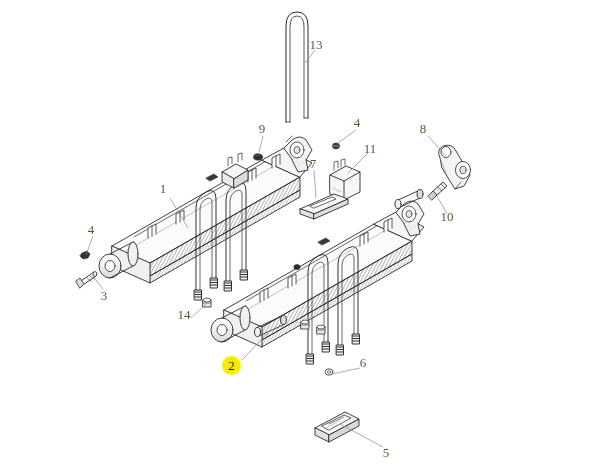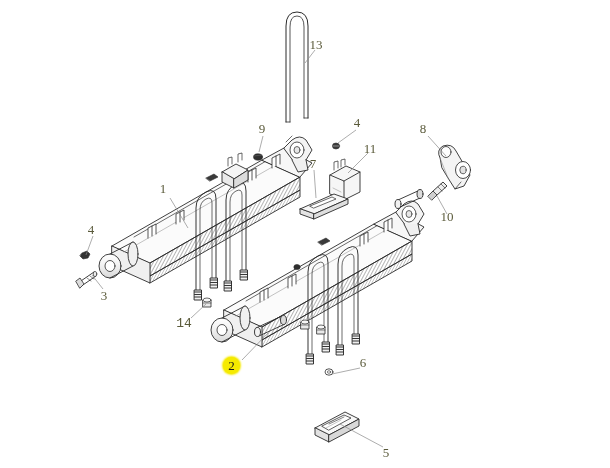--- a/index.html
+++ b/index.html
@@ -322,16 +322,16 @@
       <div class="callout-label" style="left: 91px; top: 229px; transform: translate(-50%, -50%);">4</div>
       <div class="callout-label" style="left: 386px; top: 452px; transform: translate(-50%, -50%);">5</div>
       <div class="callout-label" style="left: 363px; top: 362px; transform: translate(-50%, -50%);">6</div>
       <div class="callout-label" style="left: 313px; top: 163px; transform: translate(-50%, -50%);">7</div>
       <div class="callout-label" style="left: 423px; top: 128px; transform: translate(-50%, -50%);">8</div>
       <div class="callout-label" style="left: 262px; top: 128px; transform: translate(-50%, -50%);">9</div>
       <div class="callout-label" style="left: 447px; top: 216px; transform: translate(-50%, -50%);">10</div>
       <div class="callout-label" style="left: 370px; top: 148px; transform: translate(-50%, -50%);">11</div>
       <div class="callout-label" style="left: 357px; top: 122px; transform: translate(-50%, -50%);">4</div>
       <div class="callout-label" style="left: 316px; top: 44px; transform: translate(-50%, -50%);">13</div>
-      <div class="callout-label" style="left: 184px; top: 323px; transform: translate(-50%, -50%); font-family: Liberation Mono, monospace;">14</div>
+      <div class="callout-label" style="left: 184px; top: 314px; transform: translate(-50%, -50%);">14</div>
     </div>
 
 </div>
 
 </body></html>

